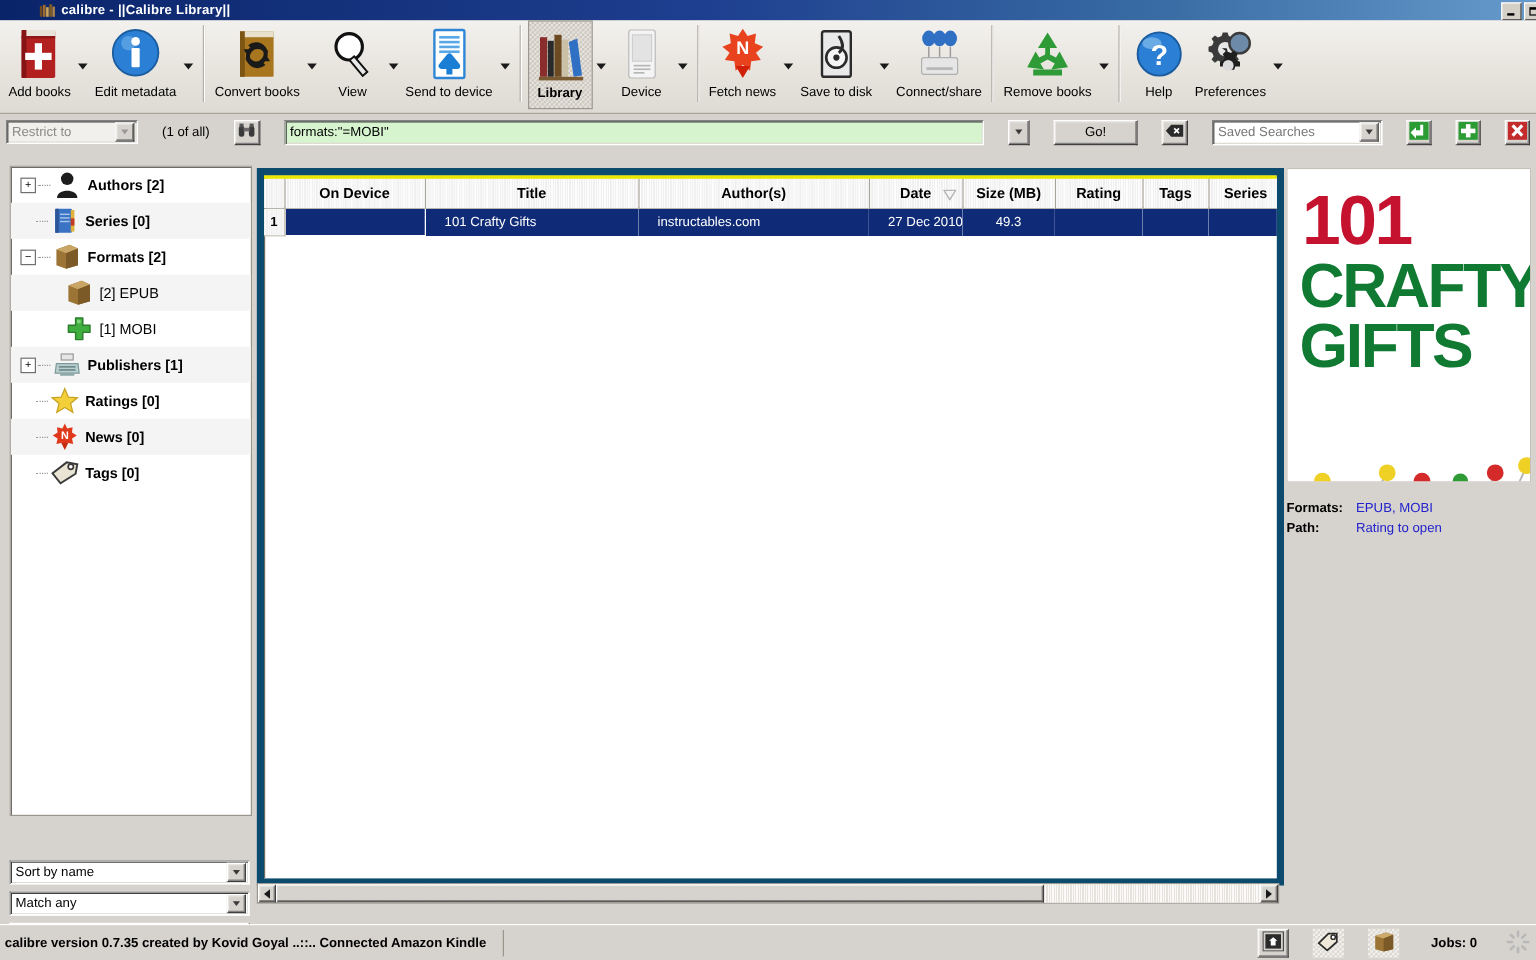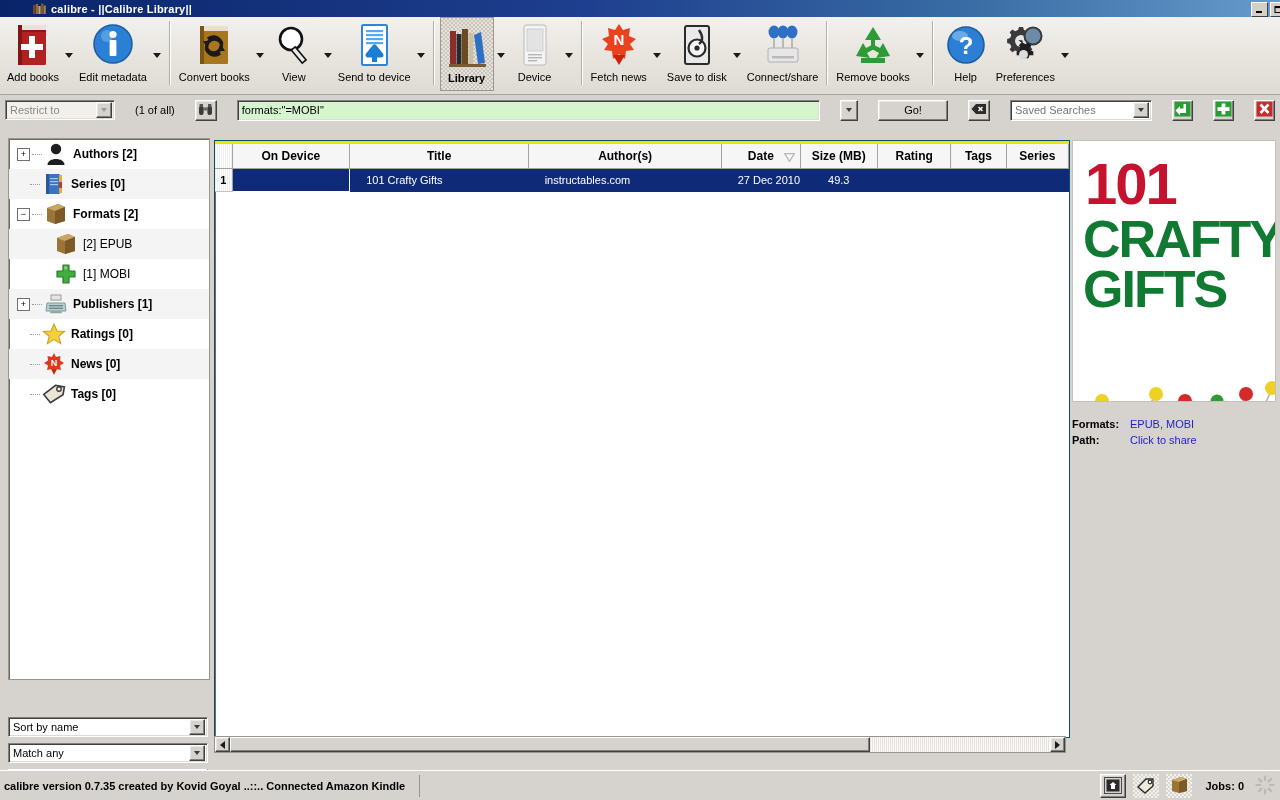--- a/index.html
+++ b/index.html
@@ -174,21 +174,21 @@
   .manage-btn {
     width: 200px; height: 20px; display: flex; align-items: center; 
     font-size: 11px;
     font-style: italic;
   }
 
   
   .booklist {
     position: absolute; left: 214px; top: 140px; width: 856px; height: 598px;
     background: #ffffff;
-    border: 1px solid #0c4a6e;
+    border: 6px solid #0c4a6e;
     box-shadow: inset 1px 1px 0 #6f6b64;
     box-sizing: border-box;
     overflow: hidden;
   }
   .bl-topline { height: 3px; background: #e8e800; }
   table.grid { border-collapse: collapse; width: 100%; table-layout: fixed; }
   table.grid th {
     height: 24px;
     background-image: repeating-linear-gradient(90deg,#efefef 0px,#efefef 1px,#fdfdfd 1px,#fdfdfd 2px),
                       repeating-linear-gradient(0deg,#efefef 0px,#efefef 1px,#fdfdfd 1px,#fdfdfd 2px);
@@ -280,21 +280,21 @@
   }
   .status-text {
     font-size: 11px; font-weight: bold; color: #000;
     padding-left: 4px; white-space: nowrap;
     height: 22px; display:flex; align-items:center;
     border-right: 1px solid #9a968e;
     min-width: 420px; box-sizing: border-box;
   }
   .status-right {
     position: absolute; right: 4px; top: 3px;
-    display: flex; align-items: center; gap: 7px;
+    display: flex; align-items: center; gap: 20px;
   }
   .st-btn { width: 26px; height: 24px; display:flex;align-items:center;justify-content:center; }
   .jobs-txt { font-size: 11px; font-weight: bold; margin: 0 3px 0 6px; }
   .spinner { width: 22px; height: 22px; display:flex;align-items:center;justify-content:center; }
   .checker {
     background-image:
       linear-gradient(45deg,#d9d6d0 25%,transparent 25%,transparent 75%,#d9d6d0 75%),
       linear-gradient(45deg,#d9d6d0 25%,#f2f0ec 25%,#f2f0ec 75%,#d9d6d0 75%);
     background-size: 4px 4px; background-position: 0 0, 2px 2px;
   }
@@ -870,21 +870,21 @@
       </div>
     </div>
 
     <div class="meta">
       <div class="meta-row">
         <span class="meta-key">Formats:</span>
         <a class="meta-link" href="#">EPUB, MOBI</a>
       </div>
       <div class="meta-row">
         <span class="meta-key">Path:</span>
-        <a class="meta-link" href="#">Click to share</a>
+        <a class="meta-link" href="#">Rating to open</a>
       </div>
     </div>
   </div>
 
   <div class="statusbar">
     <div class="status-text">calibre version 0.7.35 created by Kovid Goyal ..::.. Connected Amazon Kindle</div>
     <div class="status-right">
       <div class="st-btn w95-raised">
         <span>
           <svg width="18" height="17" viewBox="0 0 18 17">

